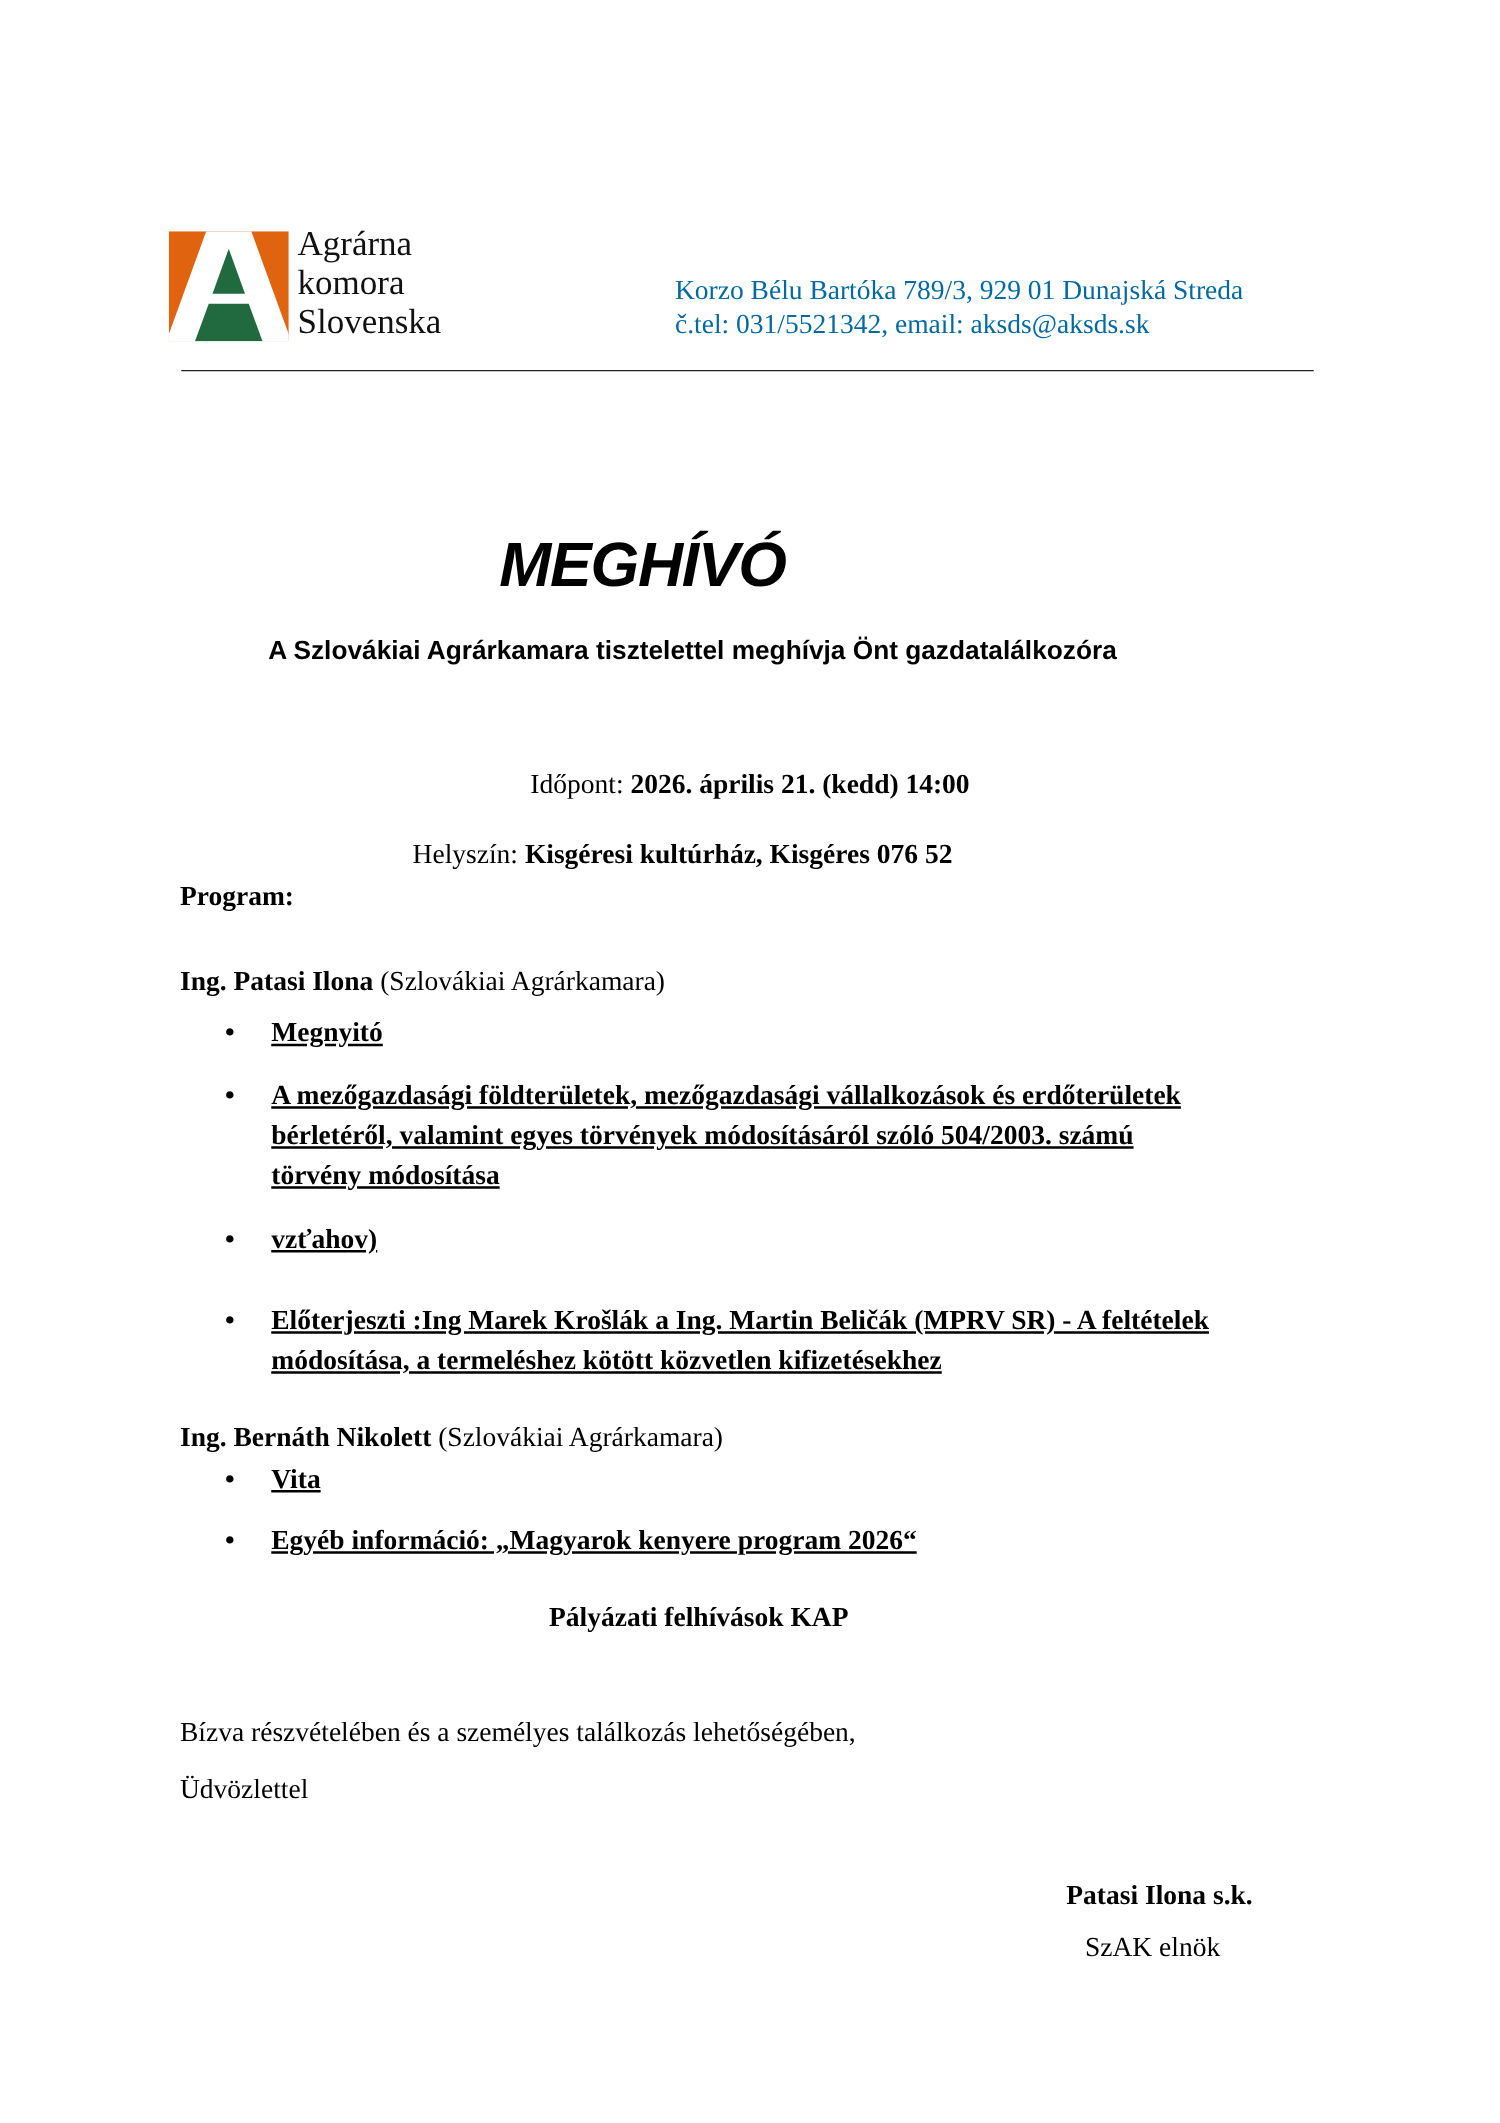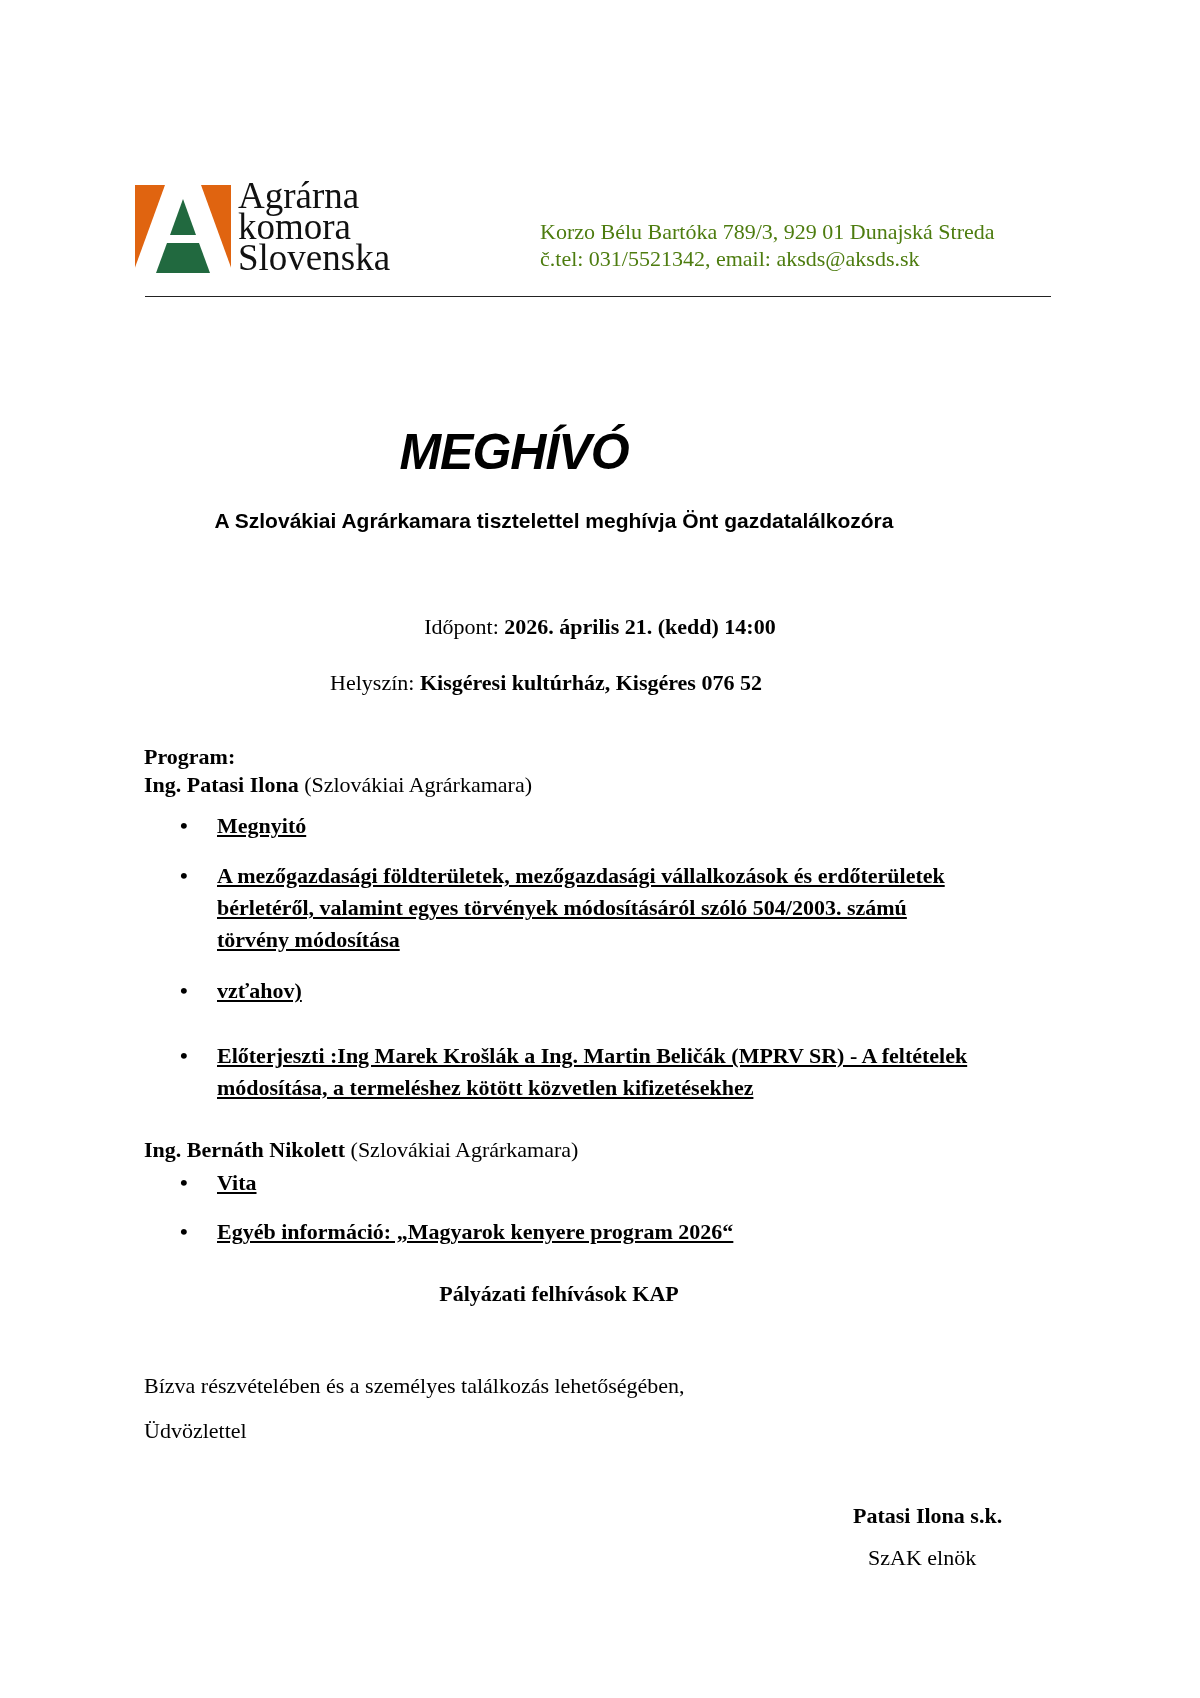--- a/index.html
+++ b/index.html
@@ -3,36 +3,36 @@
   <meta charset="utf-8">
   <style>
     html, body { margin: 0; padding: 0; background: #ffffff; }
     body { width: 1200px; height: 1698px; position: relative; overflow: hidden; color: #000; }
     .serif { font-family: "Liberation Serif", "DejaVu Serif", serif; }
     .sans { font-family: "Liberation Sans", "DejaVu Sans", sans-serif; }
     .abs { position: absolute; white-space: nowrap; }
 
     
     #logo-mark { position: absolute; left: 135px; top: 185px; width: 96px; height: 88px; }
-    #logo-text { left: 238px; top: 180px; font-size: 37px; line-height: 31px; color: #111; }
+    #logo-text { left: 238px; top: 180px; font-size: 28px; line-height: 31px; color: #111; }
     #logo-text div { white-space: nowrap; }
 
     
-    #contact { left: 540px; top: 218px; font-size: 22px; line-height: 27px; color: #4d7c0f; }
+    #contact { left: 540px; top: 218px; font-size: 22px; line-height: 27px; color: #0369a1; }
     #header-rule { position: absolute; left: 145px; top: 296px; width: 906px; height: 0; border-top: 1.5px solid #222; }
 
     
     #title { left: 0; width: 1028px; top: 423px; text-align: center; font-size: 50px; font-weight: bold; font-style: italic; letter-spacing: -1px; }
     #subtitle { left: 0; width: 1108px; top: 509px; text-align: center; font-size: 21px; font-weight: bold; }
 
     .line { font-size: 22px; line-height: 26px; margin-top: 16px; }
     #when { left: 0; width: 1200px; top: 598px; text-align: center; }
     #where { left: 0; width: 1092px; top: 654px; text-align: center; }
 
-    #program-label { left: 144px; top: 728px; font-weight: bold; }
+    #program-label { left: 144px; top: 688px; font-weight: bold; }
     #speaker1 { left: 144px; top: 756px; }
     #speaker2 { left: 144px; top: 1121px; }
 
     .bullet { position: absolute; left: 180px; font-size: 22px; line-height: 32px; }
     .bullet .dot { position: absolute; left: 0; top: 0; width: 20px; font-weight: bold; }
     .bullet .txt { position: absolute; left: 37px; top: 0; font-weight: bold; white-space: nowrap; text-decoration: underline; }
 
     #b1 { top: 810px; }
     #b2 { top: 860px; }
     #b3 { top: 975px; }

